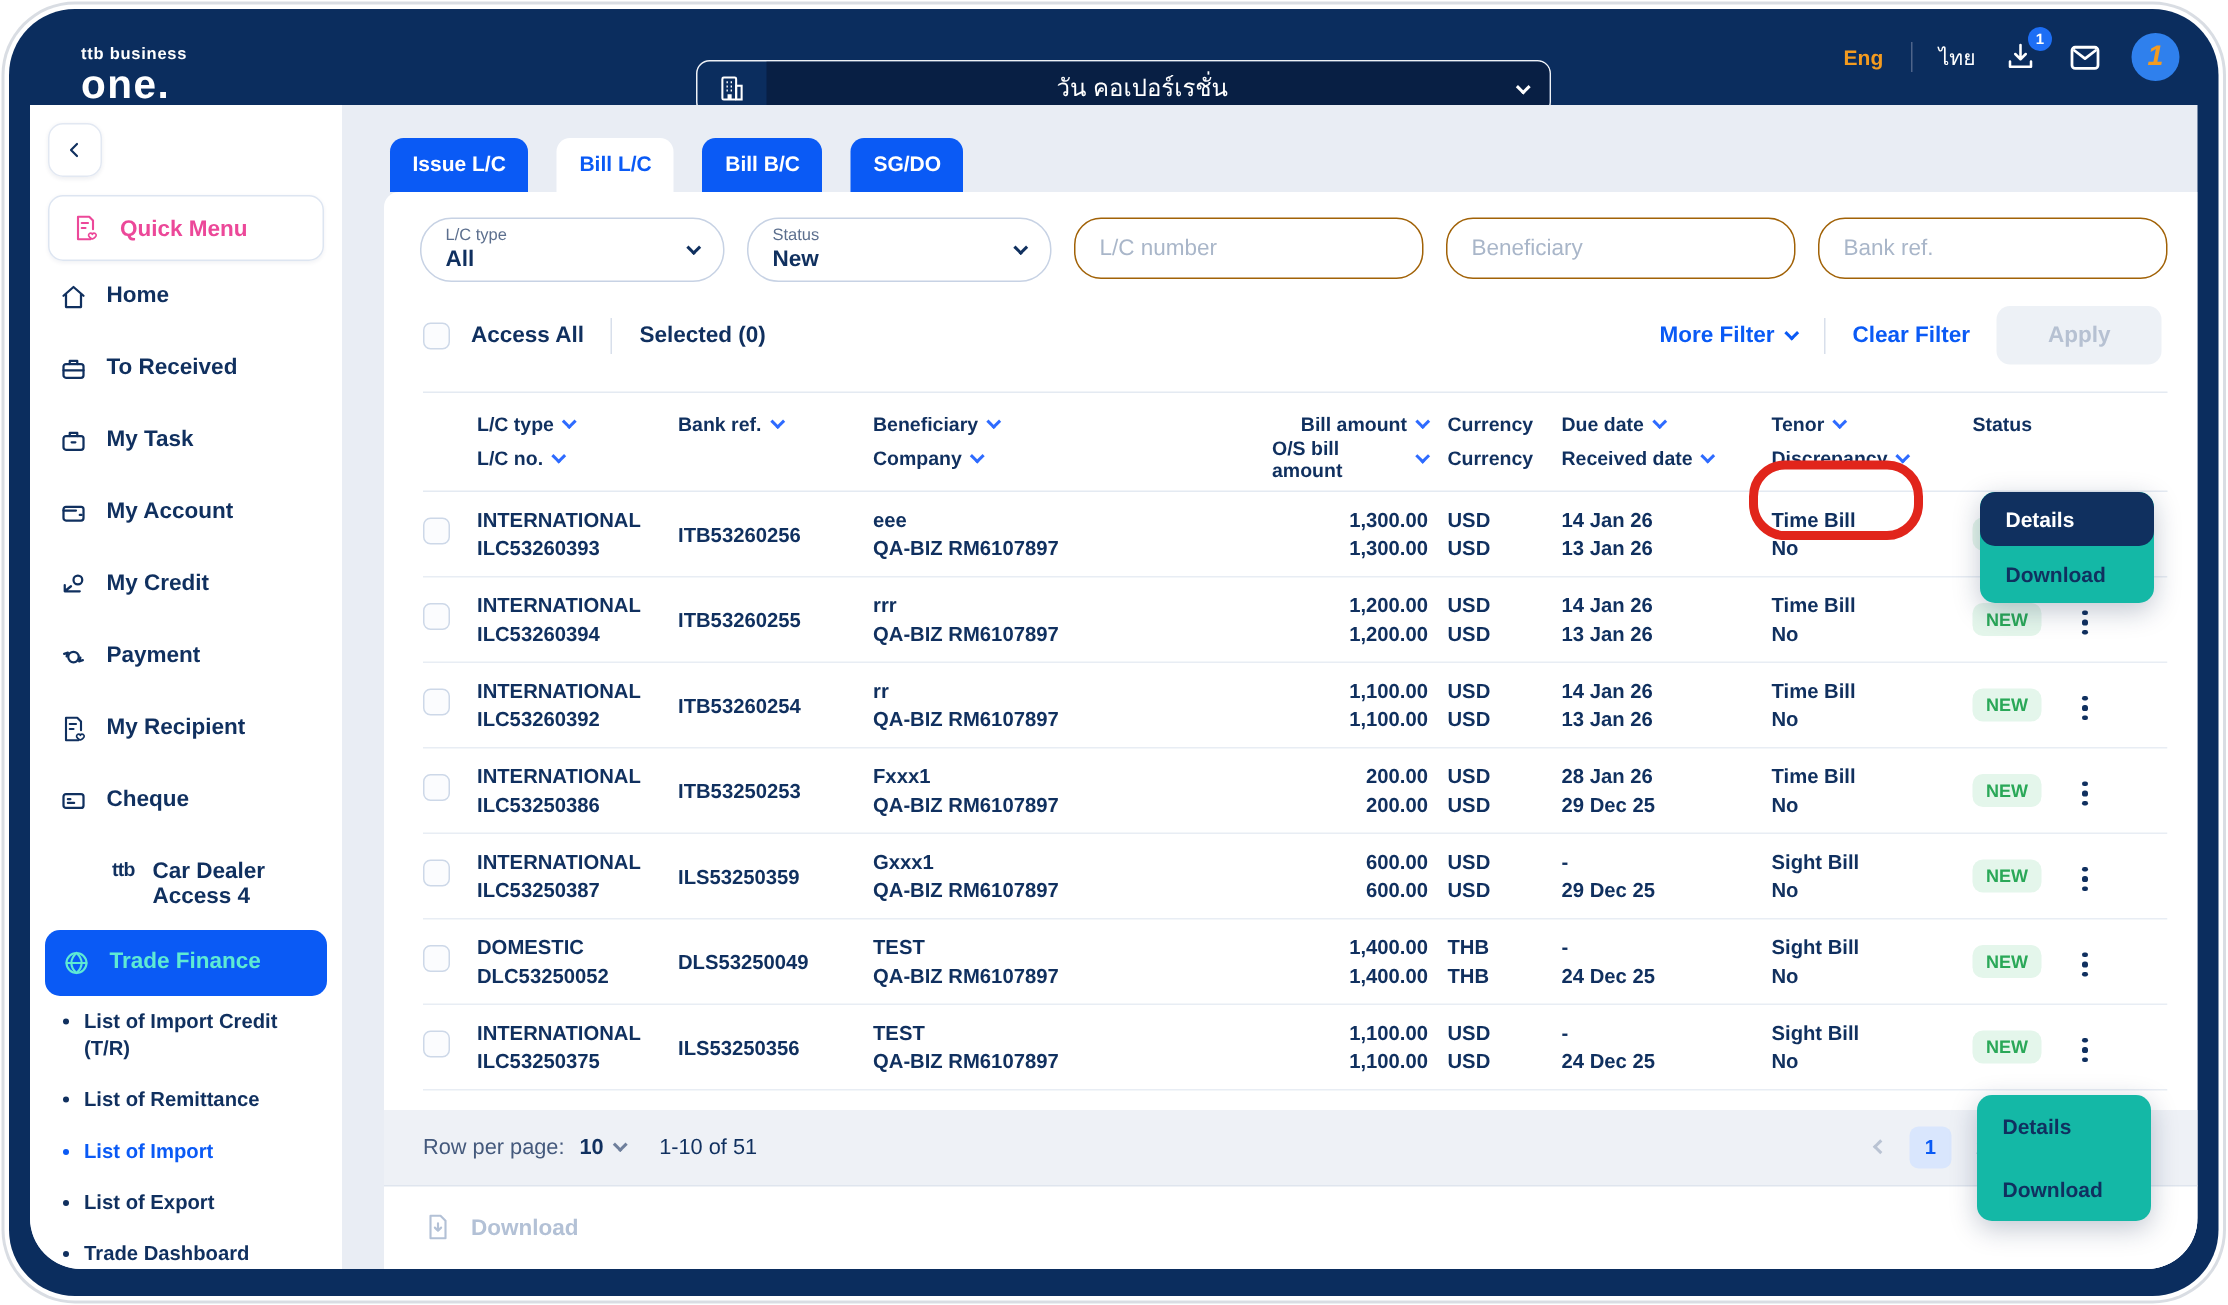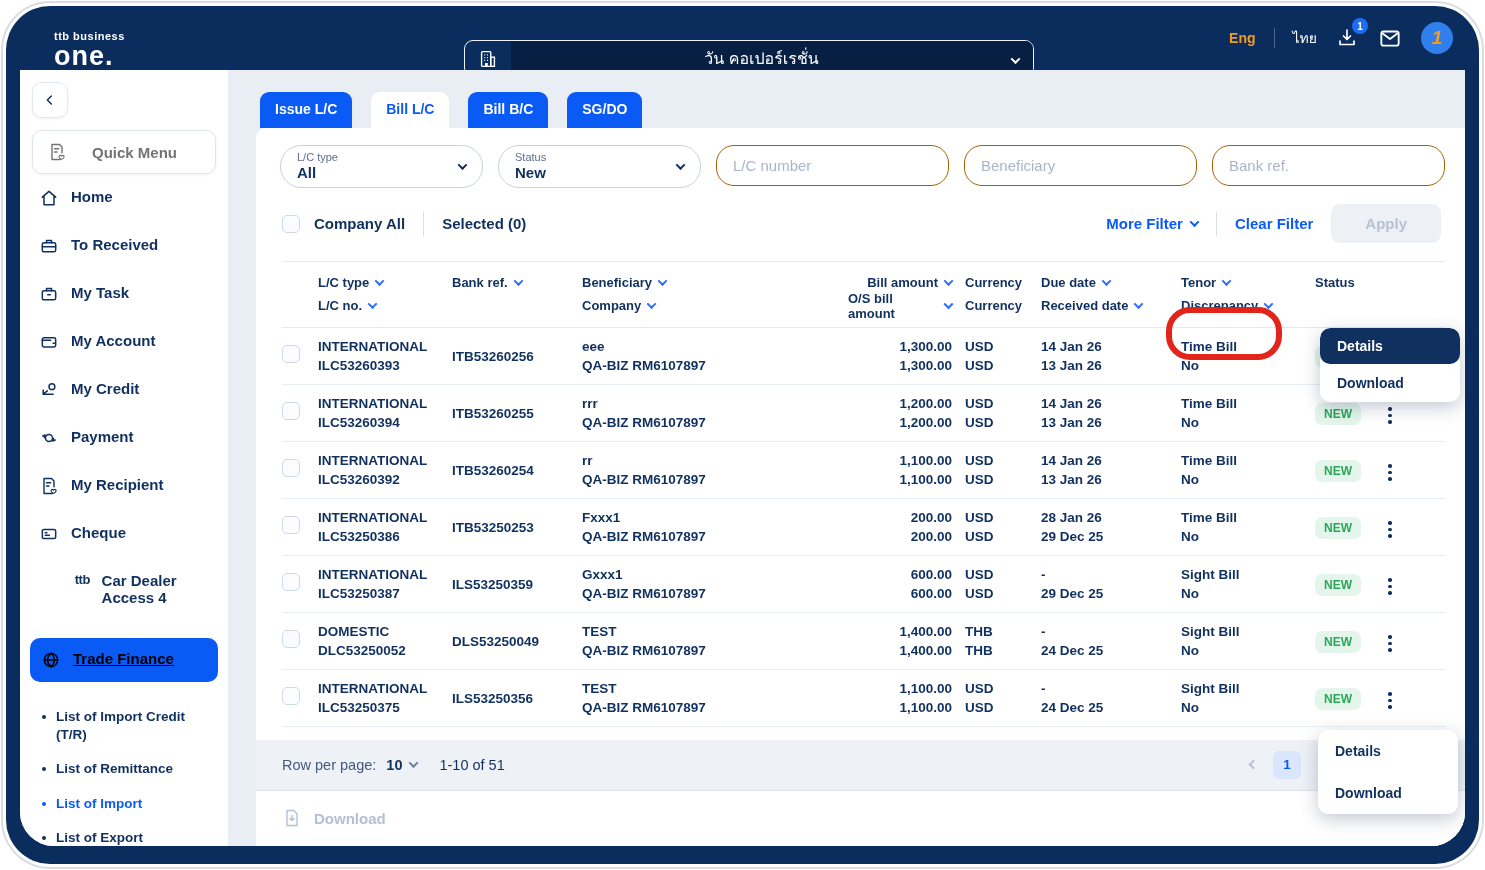--- a/index.html
+++ b/index.html
@@ -30,24 +30,24 @@
 
   
   .content { position:absolute; left:14px; right:14px; top:64px; height:776px; display:flex;
              border-radius:0 0 34px 34px; overflow:hidden; background:#e9edf4; }
 
   
   .sidebar { width:208px; background:#fff; padding:12px 12px 0 12px; flex-shrink:0; overflow:hidden; }
   .back-btn { width:36px; height:36px; border:1px solid #e2e8f2; border-radius:10px; display:flex; align-items:center;
               justify-content:center; color:#10305f; box-shadow:0 1px 3px rgba(20,40,80,.08); }
   .quick-menu { margin-top:12px; border:1px solid #dde5f1; border-radius:10px; padding:11px 13px; display:flex;
-                align-items:center; gap:24px; color:#737373; font-weight:700; font-size:15px;
+                align-items:center; gap:12px; color:#ec4899; font-weight:700; font-size:15px;
                 box-shadow:0 1px 3px rgba(20,40,80,.06); }
   .sitem { display:flex; align-items:flex-start; gap:11px; padding:14px 6px; color:#10305f; font-weight:700; font-size:15px; }
-  .sitem.active { background:#0a5af5; color:#000000; border-radius:10px; padding:12px 10px; margin:18px -2px;text-decoration:underline; }
+  .sitem.active { background:#0a5af5; color:#5eead4; border-radius:10px; padding:12px 10px; margin:0 -2px; }
   .sicon { display:flex; width:22px; justify-content:center; }
   .ttb-mini { font-size:13px; font-weight:800; letter-spacing:-.5px;margin-left:36px; }
   .ssub { display:flex; gap:10px; padding:8px 4px 8px 10px; color:#10305f; font-size:13.5px; font-weight:600; align-items:flex-start; }
   .ssub .bullet { width:4px; height:4px; border-radius:50%; background:#10305f; margin-top:7px; flex-shrink:0; }
   .ssub.active, .ssub.active .bullet { color:#0a5af5; }
   .ssub.active .bullet { background:#0a5af5; }
   .ssub span:last-child { line-height:1.35; }
 
   
   .main { flex:1; display:flex; flex-direction:column; min-width:0; }
@@ -104,21 +104,21 @@
   .pages { margin-left:auto; display:flex; align-items:center; gap:6px; }
   .page { min-width:28px; height:28px; display:flex; align-items:center; justify-content:center; font-size:13.5px;
           color:#8795ad; border-radius:6px; }
   .page.active { background:#d9e6fd; color:#0a5af5; font-weight:600; }
   .btmbar { height:58px; background:#fff; border-top:1px solid #dfe5ee; display:flex; align-items:center; padding:0 26px; }
   .dl-disabled { display:flex; align-items:center; gap:12px; color:#b3c1d6; font-size:15px; font-weight:700; }
 
   
   .annotation { position:absolute; left:1160px; top:301px; width:116px; height:53px; border:6px solid #e1251b;
                 border-radius:24px; z-index:30; pointer-events:none; }
-  .menu { position:absolute; width:140px; background:#ffffff; border-radius:10px; z-index:40;
+  .menu { position:absolute; width:116px; background:#14b8a6; border-radius:10px; z-index:40;
           box-shadow:0 5px 18px rgba(15,35,75,.25); overflow:hidden; }
   .menu1 { left:1314px; top:322px; }
   .menu2 { left:1312px; top:724px; }
   .mi { font-size:14px; font-weight:700; color:#10305f; padding:11px 17px; }
   .mi.active { background:#10305f; color:#fff; border-radius:10px; padding:10px 17px; }
   .menu2 .mi { padding:13px 17px; }
   svg { display:block; }
 </style>
 </head>
 <body>
@@ -315,21 +315,21 @@
             </div>
             <i class="chev navy"></i>
           </div>
           <input class="finput" placeholder="L/C number" style="">
           <input class="finput" placeholder="Beneficiary" style="">
           <input class="finput" placeholder="Bank ref." style="">
         </div>
 
         <div class="action-row">
           <span class="checkbox"></span>
-          <span class="al" style="margin-left:14px">Company All</span>
+          <span class="al" style="margin-left:14px">Access All</span>
           <span class="vdiv"></span>
           <span class="al">Selected (0)</span>
           <div class="action-right">
             <span class="blue-link">
               <span>More Filter</span>
               <i class="chev" style="color:#0a5af5"></i>
             </span>
             <span class="vdiv"></span>
             <span class="blue-link">Clear Filter</span>
             <button class="apply-btn">Apply</button>

